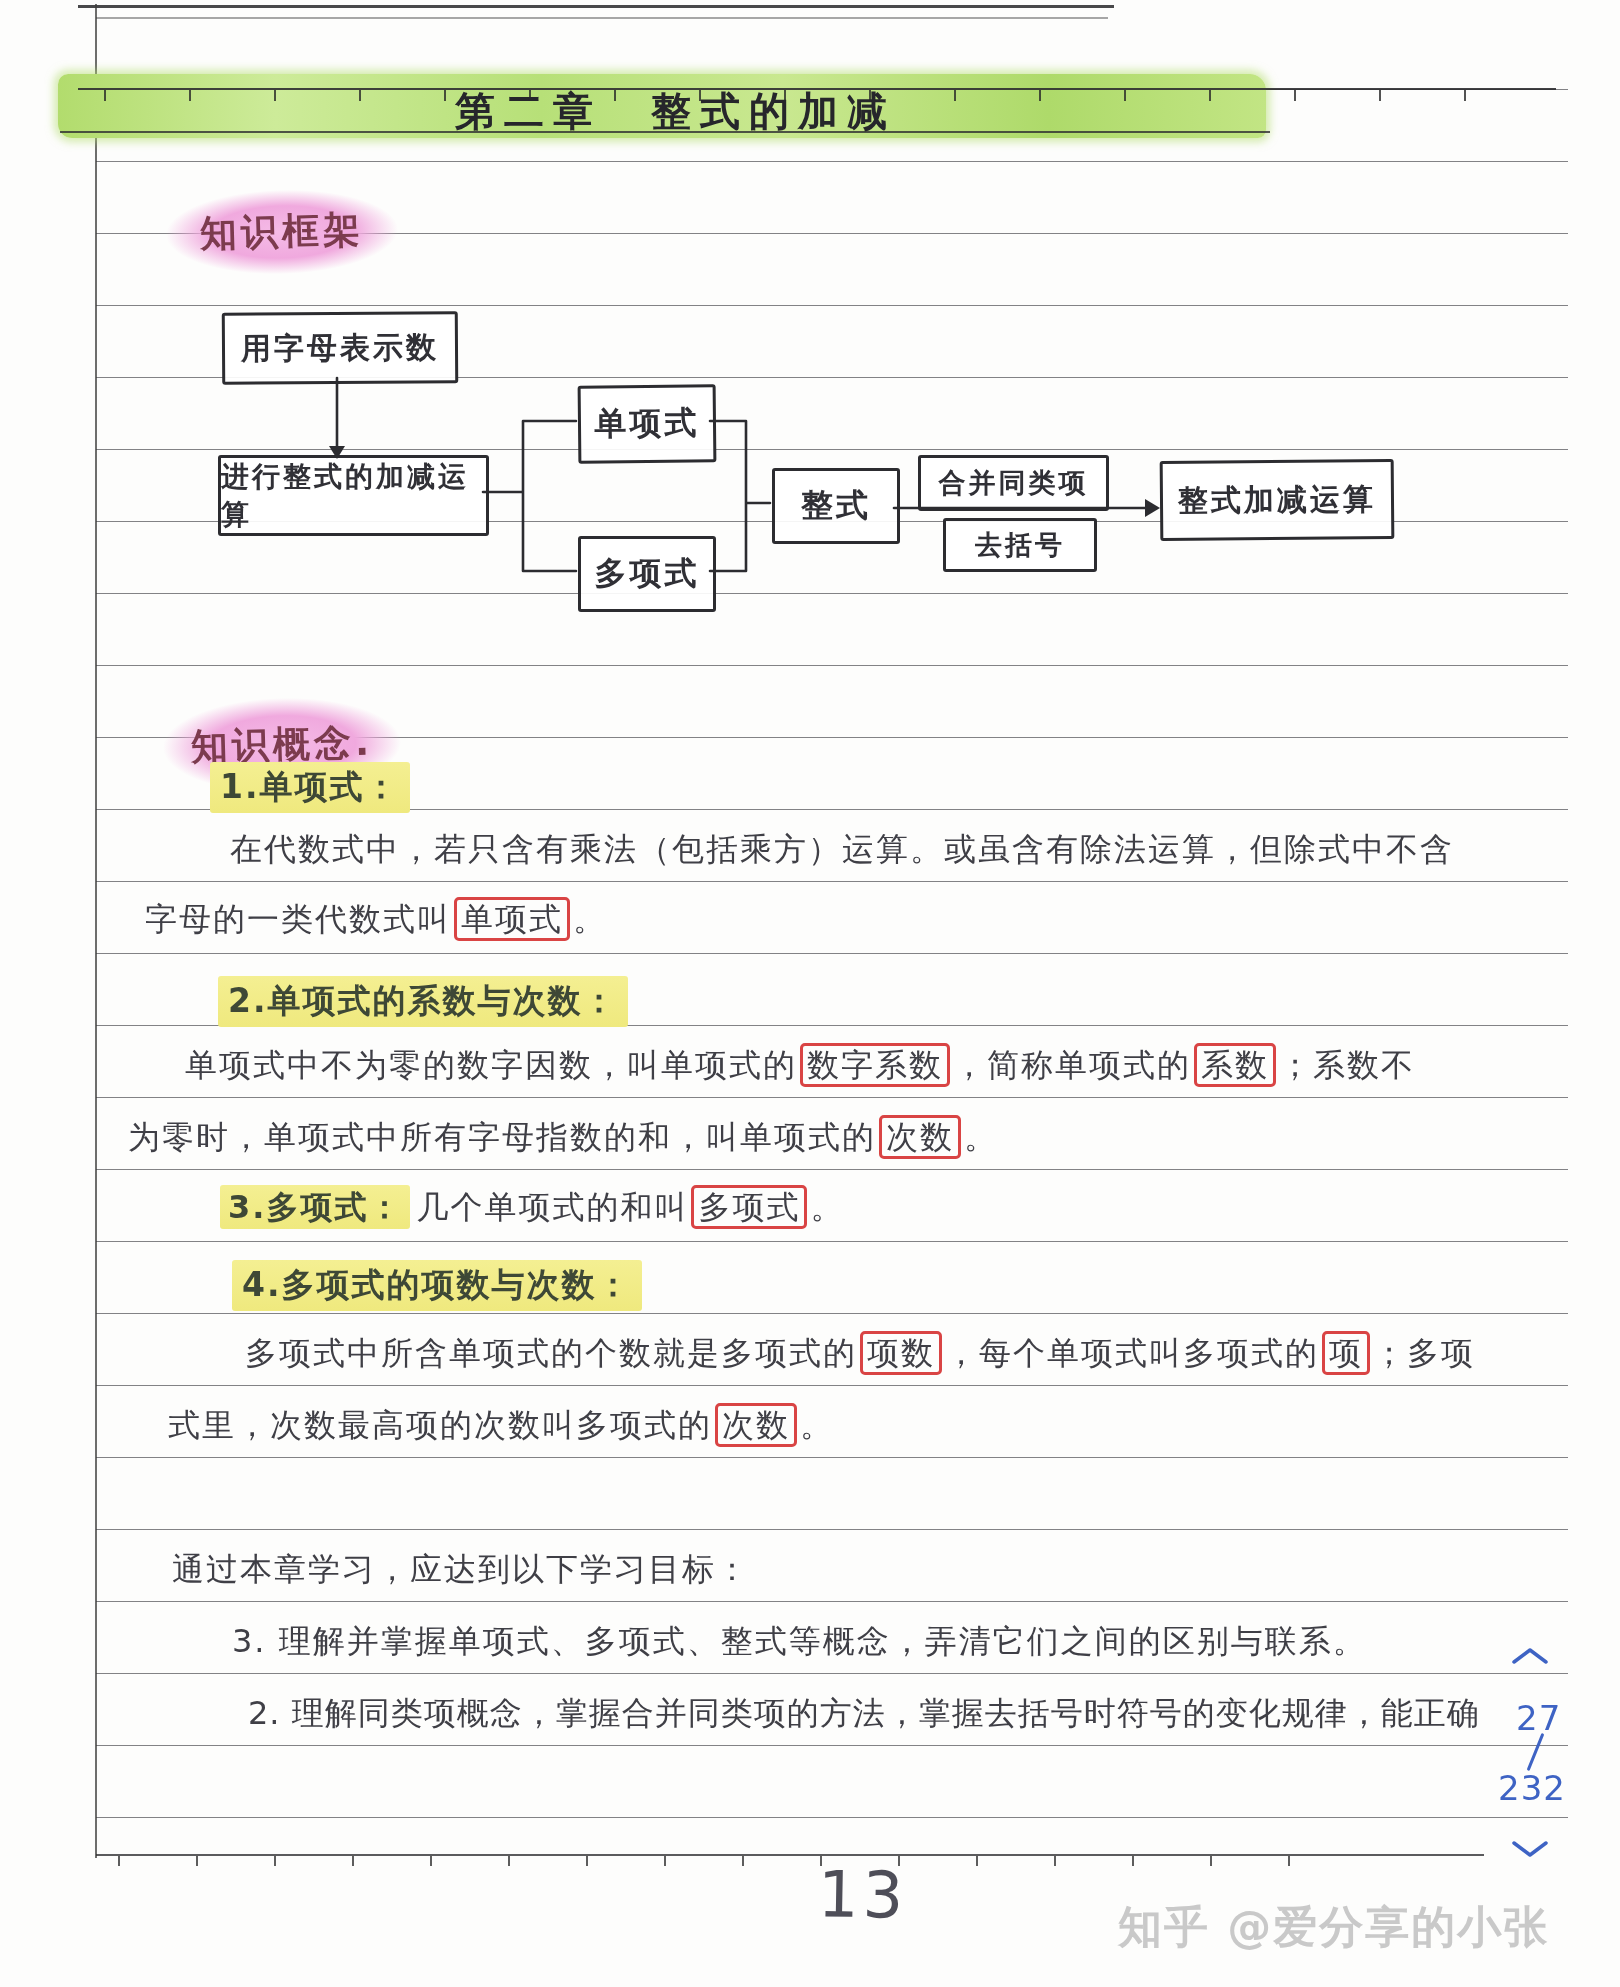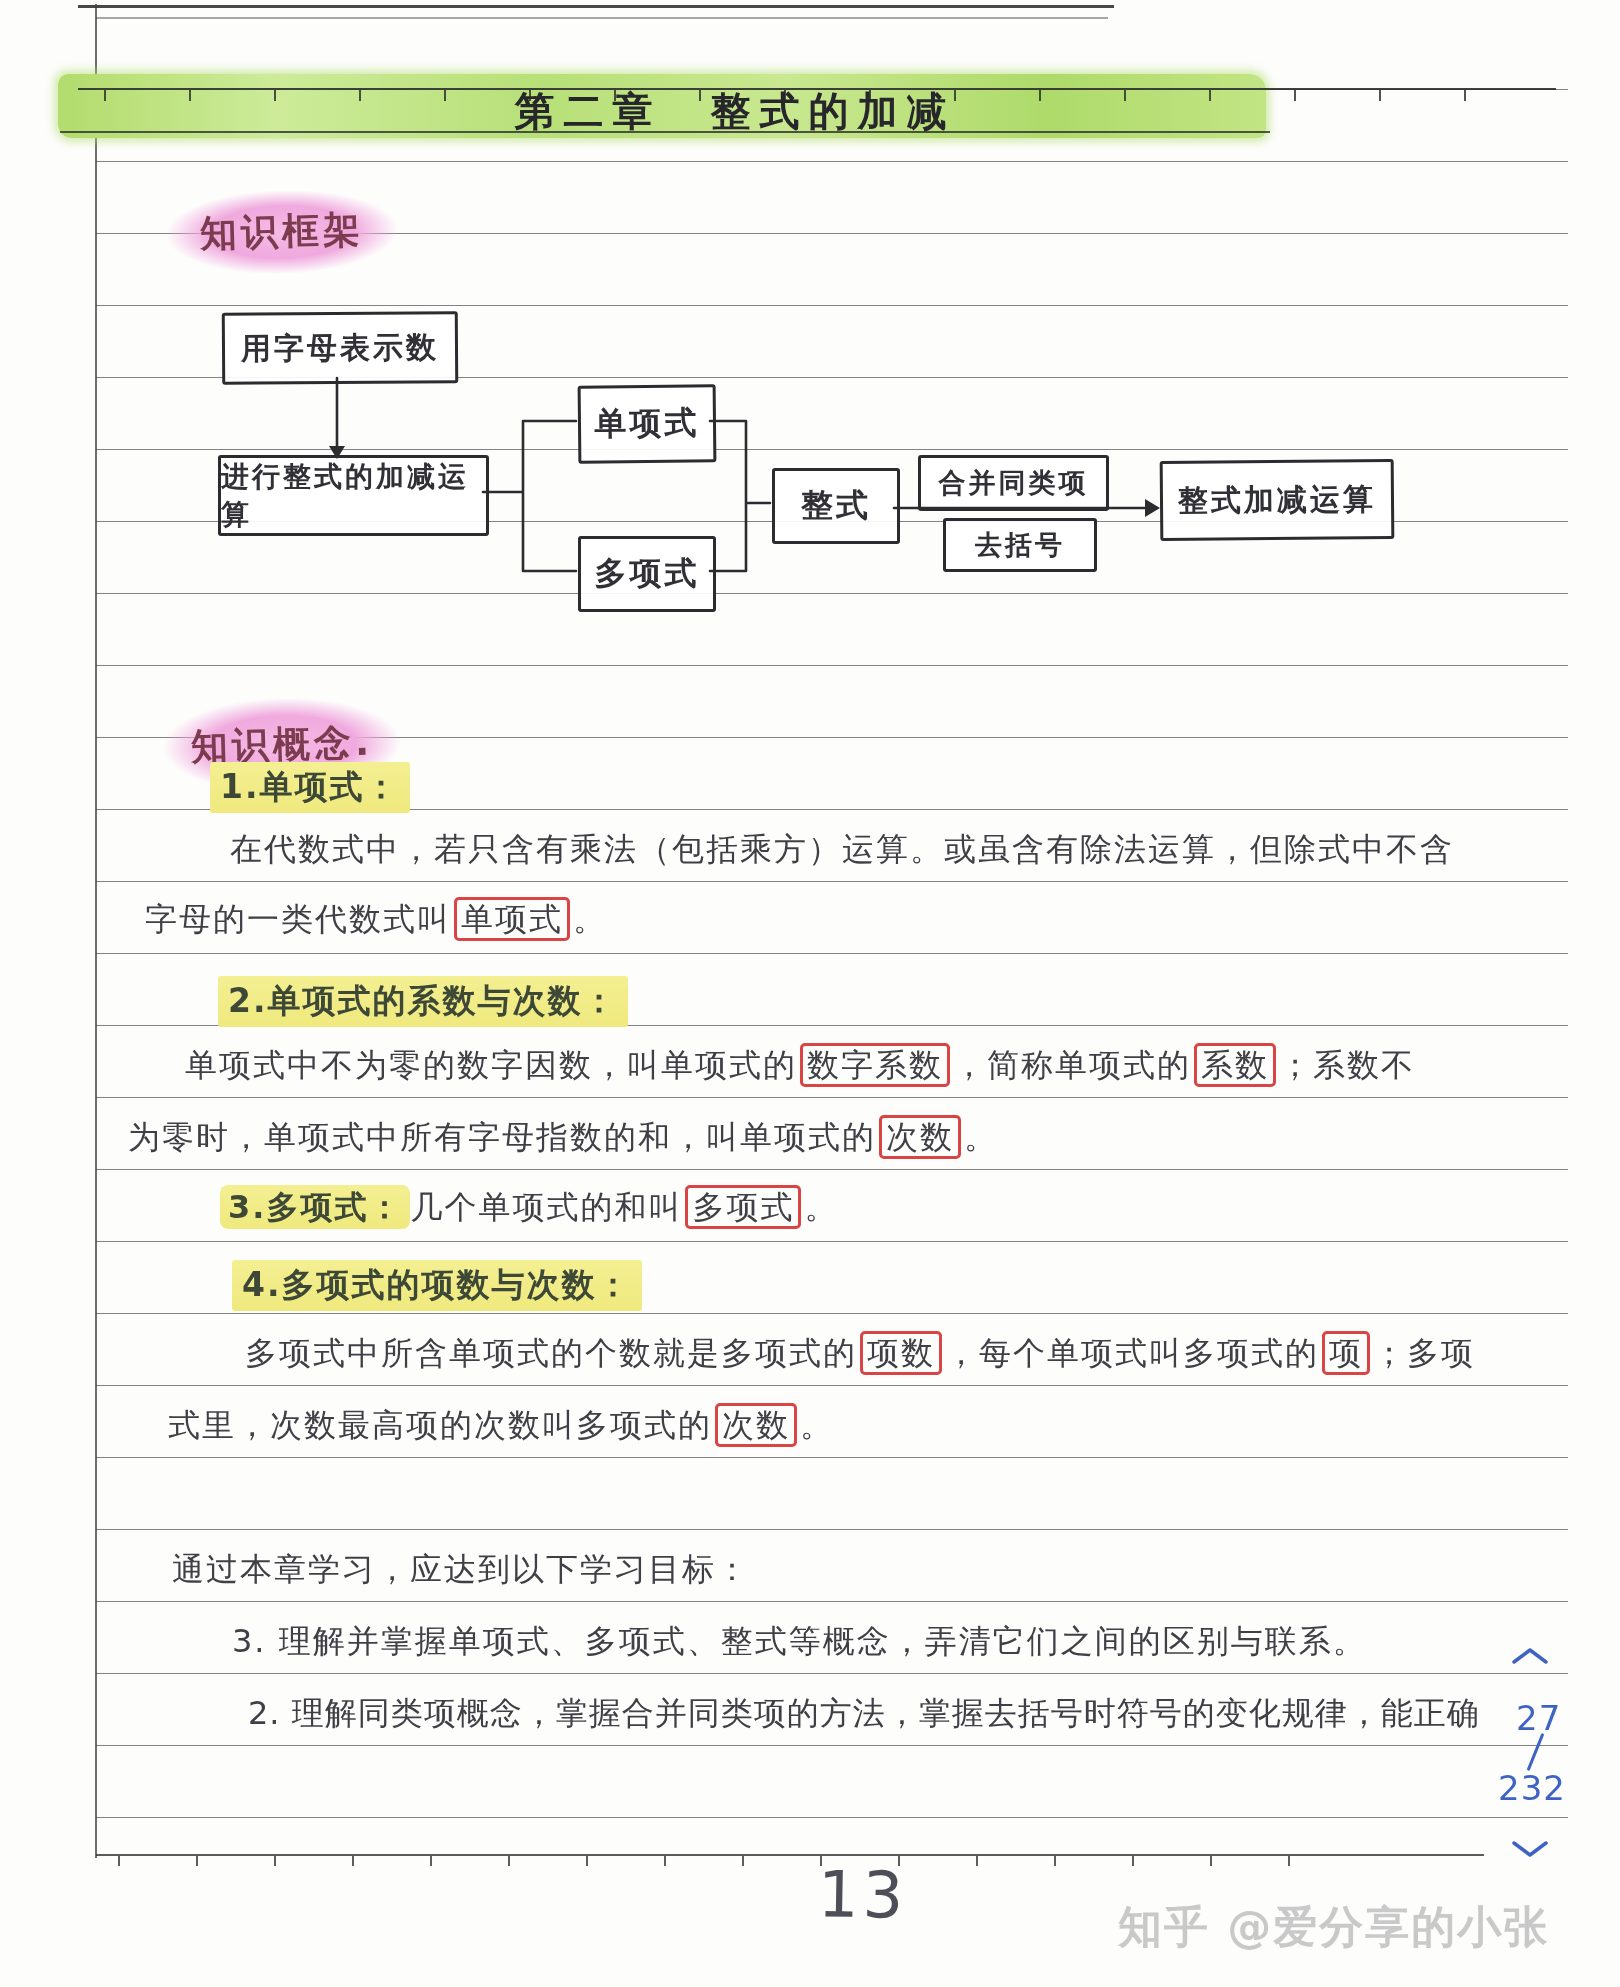--- a/index.html
+++ b/index.html
@@ -25,37 +25,37 @@
   .bottom-line{position:absolute;left:96px;top:1854px;width:1388px;height:2px;background:rgba(50,50,52,.8);}
   .ticks-bottom{position:absolute;left:118px;top:1856px;width:1240px;height:10px;
     background:repeating-linear-gradient(90deg, rgba(40,40,40,.75) 0 2px, transparent 2px 78px);}
   
   .title-band{
     position:absolute;left:58px;top:74px;width:1208px;height:64px;
     background:linear-gradient(90deg,#b2dc6d,#cdeb99 18%,#b7e078 40%,#c9e890 60%,#aeda6a 82%,#c2e584);
     border-radius:10px 16px 8px 14px;box-shadow:0 0 9px 4px rgba(178,220,109,.55);
   }
   .chapter-title{
-    position:absolute;left:455px;top:84px;width:560px;text-align:center;
+    position:absolute;left:455px;top:84px;width:560px;text-align:left;
     font-size:40px;font-weight:700;letter-spacing:9px;color:#26262b;white-space:nowrap;
   }
   .pink-oval{
     position:absolute;display:flex;align-items:center;justify-content:center;
     color:#7c3b4e;font-weight:700;font-size:37px;letter-spacing:4px;white-space:nowrap;
     background:radial-gradient(ellipse closest-side,#f5bce7 0%,#f0a9de 62%,rgba(240,169,222,0) 100%);
     border-radius:50%;transform:rotate(-1.5deg);
   }
   .yellow-h{
     position:absolute;background:linear-gradient(#f4ef92,#efe97e);
     color:#3e4836;font-weight:700;font-size:33px;letter-spacing:2px;
     padding:3px 10px;white-space:nowrap;border-radius:3px;
   }
   .yh-inline{
     background:linear-gradient(#f4ef92,#efe97e);color:#3e4836;font-weight:700;
-    padding:3px 8px;border-radius:8px;
+    padding:3px 8px;border-radius:3px;margin-right:6px;
   }
   
   .handline{
     position:absolute;color:#3f3f46;font-size:32px;letter-spacing:2px;
     white-space:nowrap;font-weight:500;line-height:1.35;
   }
   .redbox{
     border:3px solid #d94444;border-radius:5px;padding:0 4px;margin:0 3px;
   }
   

